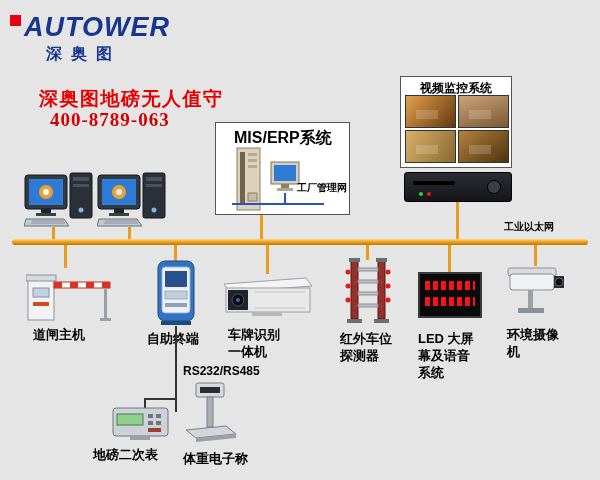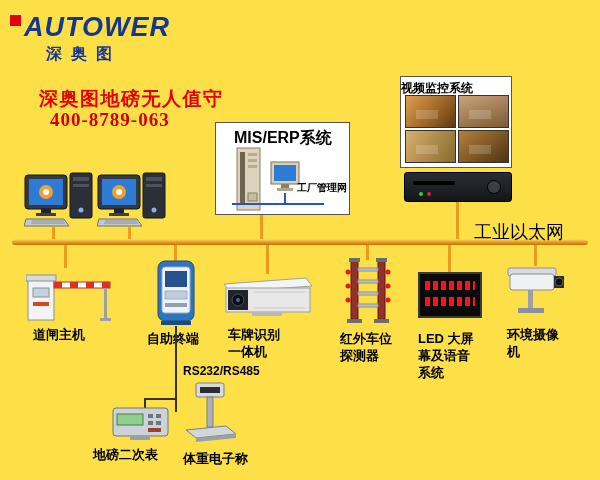--- a/index.html
+++ b/index.html
@@ -1,50 +1,50 @@
 <!DOCTYPE html>
 <html><head>
 <meta charset="utf-8">
 <style>
   *{margin:0;padding:0;box-sizing:border-box}
   html,body{width:600px;height:480px;background:#fff;font-family:"Liberation Sans",sans-serif}
-  .canvas{position:relative;width:600px;height:480px;background:#fde047;overflow:hidden}
+  .canvas{position:relative;width:600px;height:480px;background:#e5e5e5;overflow:hidden}
   .abs{position:absolute}
   .lbl{position:absolute;font-size:13px;font-weight:bold;color:#000;line-height:17px;white-space:nowrap}
   .lbl .line{display:block}
   
   .logo{position:absolute;left:10px;top:12px}
   .logo-row{display:flex;align-items:flex-start}
   .logo-sq{width:11px;height:11px;background:#e60012;margin:3px 3px 0 0}
   .logo-text{font-style:italic;font-weight:900;font-size:27px;color:#16368f;letter-spacing:1px}
   .logo-sub{font-size:16px;font-weight:bold;color:#16368f;letter-spacing:9px;margin:1px 0 0 36px}
   .headline{position:absolute;left:39px;top:86px;font-size:19px;font-weight:bold;color:#e60000;letter-spacing:1.5px}
   .phone{position:absolute;left:50px;top:109px;font-family:"Liberation Serif",serif;font-size:19px;font-weight:bold;color:#d40000;letter-spacing:1px}
   
   .mis-box{position:absolute;left:215px;top:122px;width:135px;height:93px;border:1px solid #555;background:#fff}
   .mis-title{position:absolute;left:18px;top:5px;font-size:16px;font-weight:bold;color:#000}
   .net-label{position:absolute;left:81px;top:58px;font-size:10px;font-weight:bold;color:#000;white-space:nowrap}
   .blue-h{position:absolute;left:16px;top:80px;width:92px;height:2px;background:#2a52c0}
   .blue-v{position:absolute;left:68px;top:70px;width:2px;height:10px;background:#2a52c0}
   .video-box{position:absolute;left:400px;top:76px;width:112px;height:92px;border:1px solid #555;background:#fff}
-  .video-title{position:absolute;left:0;top:3px;width:100%;text-align:left;font-size:12px;font-weight:bold;color:#000}
+  .video-title{position:absolute;left:0;top:3px;width:100%;text-align:center;font-size:12px;font-weight:bold;color:#000}
   .vcell{position:absolute;width:51px;height:33px;border:1px solid #333}
   .vcell::after{content:"";position:absolute;left:20%;top:45%;width:45%;height:30%;background:rgba(255,255,255,.18)}
   .vc1{left:4px;top:18px;background:linear-gradient(130deg,#e0a050 0%,#9a6226 60%,#5e3a12 100%)}
   .vc2{left:57px;top:18px;background:linear-gradient(160deg,#caa37a,#7d5a32)}
   .vc3{left:4px;top:53px;background:linear-gradient(120deg,#d8b06a,#8a6a30)}
   .vc4{left:57px;top:53px;background:linear-gradient(140deg,#b5813c,#4e3410)}
   .dvr{position:absolute;left:404px;top:172px;width:108px;height:30px;background:linear-gradient(#2a2d33,#14161a);border:1px solid #000;border-radius:3px}
   .dvr-slot{position:absolute;left:8px;top:8px;width:42px;height:4px;background:#000;border-radius:2px}
   .dvr-knob{position:absolute;right:10px;top:7px;width:14px;height:14px;border-radius:50%;background:#3a3f46;border:1px solid #000}
   .dvr-led-g{position:absolute;left:14px;top:19px;width:4px;height:4px;border-radius:50%;background:#2fd12f}
   .dvr-led-r{position:absolute;left:22px;top:19px;width:4px;height:4px;border-radius:50%;background:#e02020}
   
   .bus{position:absolute;left:12px;top:239px;width:576px;height:6px;border-radius:3px;background:linear-gradient(#fad98c,#eda016 50%,#b87606)}
-  .bus-label{position:absolute;left:474px;top:220px;font-size:18px;font-weight:normal;color:#000}
+  .bus-label{position:absolute;left:504px;top:220px;font-size:10px;font-weight:bold;color:#000}
   .w{position:absolute;width:3px;background:#ec9c1c}
   .dk{position:absolute;background:#333}
   
   .led{position:absolute;left:418px;top:272px;width:64px;height:46px;background:#0a0a0a;border:2px solid #3a3a3a}
   .led-row{height:9px;margin:7px 5px 0;background:repeating-linear-gradient(90deg,#f61414 0px,#f61414 5px,rgba(0,0,0,0) 5px,rgba(0,0,0,0) 8px)}
   .serial{position:absolute;left:183px;top:364px;font-size:12px;font-weight:bold;color:#000}
 </style>
 </head>
 <body>
 

